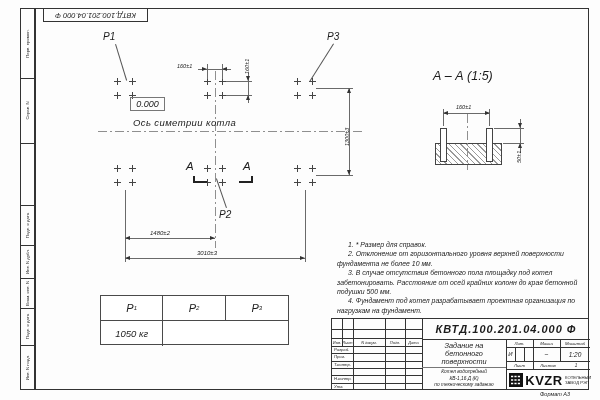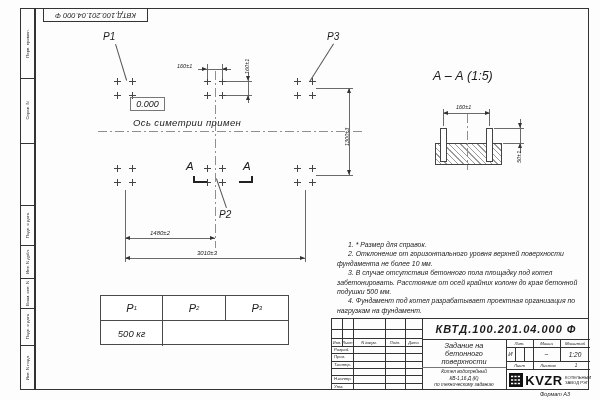--- a/index.html
+++ b/index.html
@@ -111,21 +111,21 @@
   <div class="txt" style="left:103px;top:31px;font-size:10px">P1</div>
   <div class="lead" style="left:116px;top:44px;width:38px;transform:rotate(73deg)"></div>
   <div class="txt" style="left:327px;top:31px;font-size:10px">P3</div>
   <div class="lead" style="left:334px;top:44px;width:45px;transform:rotate(122.3deg)"></div>
   <div class="txt" style="left:219px;top:209px;font-size:10px">P2</div>
   <div class="lead" style="left:226px;top:208px;width:31px;transform:rotate(-109deg)"></div>
 
   <div class="abs" style="left:130px;top:97px;width:35px;height:14px;border:1px solid #777;display:flex;align-items:center;justify-content:center">
     <span class="txt" style="position:static;font-size:9px">0.000</span>
   </div>
-  <div class="txt" style="left:133px;top:117px;font-size:9.5px;letter-spacing:.4px">Ось симетрии примен</div>
+  <div class="txt" style="left:133px;top:117px;font-size:9.5px;letter-spacing:.4px">Ось симетрии котла</div>
 
   <div class="ln thin" style="left:207px;top:64px;width:1px;height:15px"></div>
   <div class="ln thin" style="left:222px;top:64px;width:1px;height:15px"></div>
   <div class="ln thin" style="left:198px;top:69px;width:33px;height:1px"></div>
   <div class="arr r" style="left:202px;top:67px"></div>
   <div class="arr l" style="left:222px;top:67px"></div>
   <div class="txt" style="left:177px;top:62.5px;font-size:5.5px">160±1</div>
 
   <div class="ln thin" style="left:226px;top:81px;width:26px;height:1px"></div>
   <div class="ln thin" style="left:226px;top:95px;width:26px;height:1px"></div>
@@ -190,21 +190,21 @@
         <sub style="font-size:6px">1</sub>
       </div>
     <div class="cell head">
         <span>P</span>
         <sub style="font-size:6px">2</sub>
       </div>
     <div class="cell head">
         <span>P</span>
         <sub style="font-size:6px">3</sub>
       </div>
-    <div class="cell">500 кг</div>
+    <div class="cell">1050 кг</div>
   </div>
 
   <div id="tblock">
     <div class="v" style="left:90px;top:0;height:71px"></div>
     <div class="v" style="left:174px;top:20px;height:51px"></div>
     <div class="h" style="left:90px;top:20px;width:168px"></div>
 
     <div class="c" style="left:90px;top:0;width:168px;height:20px;font-size:11px;font-weight:bold;letter-spacing:1px">КВТД.100.201.04.000 Ф</div>
 
     <div class="h" style="left:0;top:10px;width:90px"></div>

